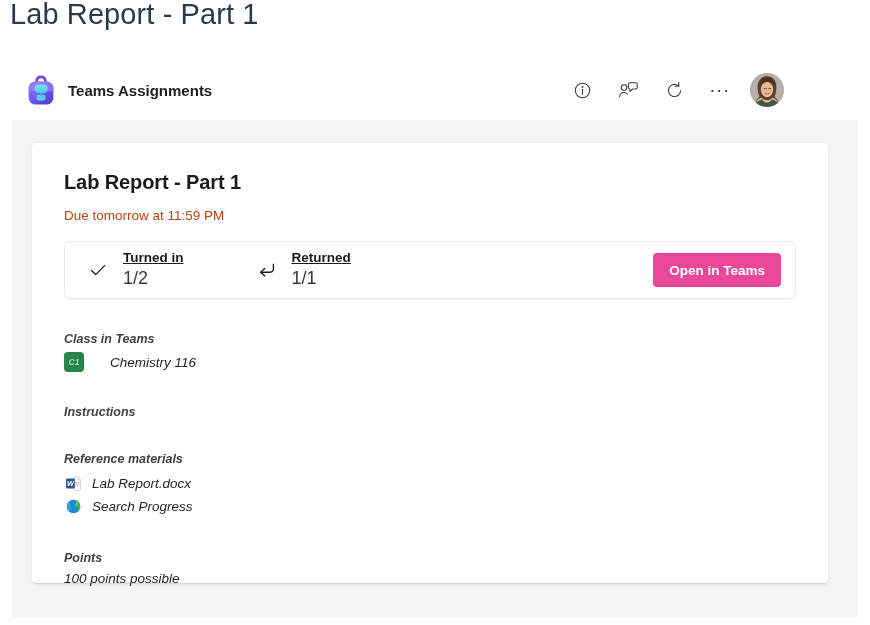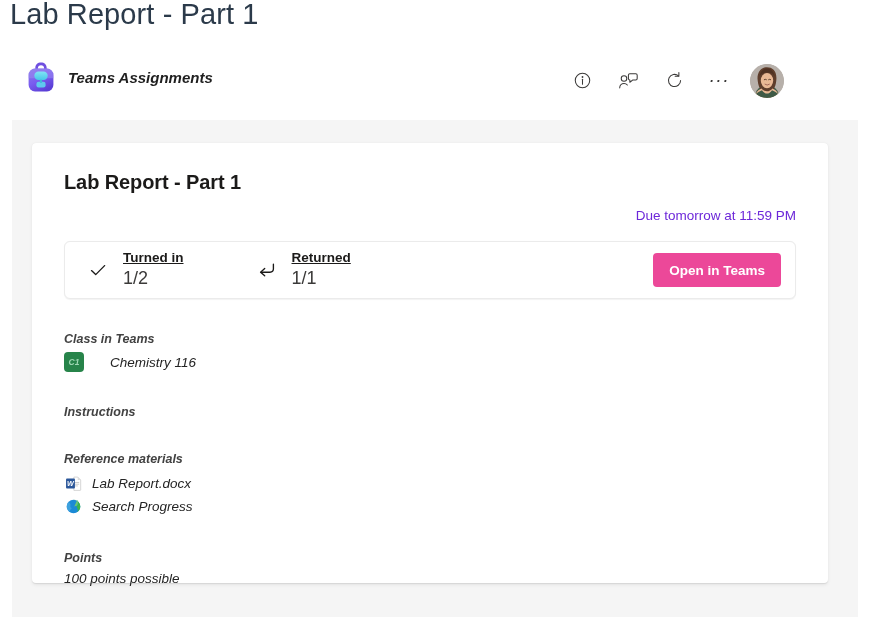--- a/index.html
+++ b/index.html
@@ -30,23 +30,22 @@
   }
 
   
   .app-header {
     position: absolute;
     left: 0;
     top: 60px;
     width: 806px;
     height: 60px;
     display: flex;
-    align-items: flex-start;
+    align-items: center;
     background: #ffffff;
-    font-style: italic;
   }
   .app-brand {
     display: flex;
     align-items: center;
     margin-left: 24px;
   }
   .backpack-icon {
     width: 34px;
     height: 34px;
     flex: 0 0 34px;
@@ -120,23 +119,22 @@
 
   .assignment-title {
     font-size: 20px;
     font-weight: 700;
     color: #1b1a19;
     margin: 0 0 14px 0;
     letter-spacing: -0.1px;
   }
   .due-line {
     font-size: 13.5px;
-    color: #6d28d9;
+    color: #c2410c;
     margin-bottom: 18px;
-    text-align: right;
   }
 
   
   .status-strip {
     border: 1px solid #ebebeb;
     border-radius: 6px;
     height: 56px;
     display: flex;
     align-items: center;
     padding: 0 14px 0 22px;

